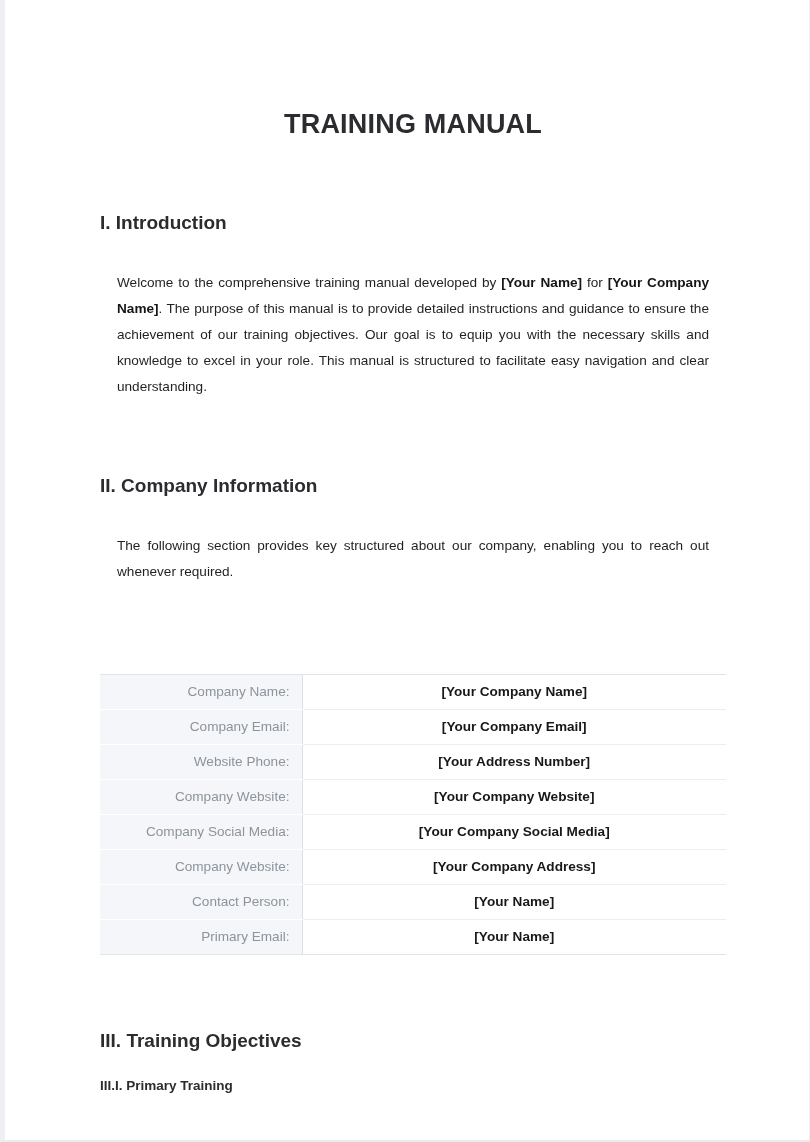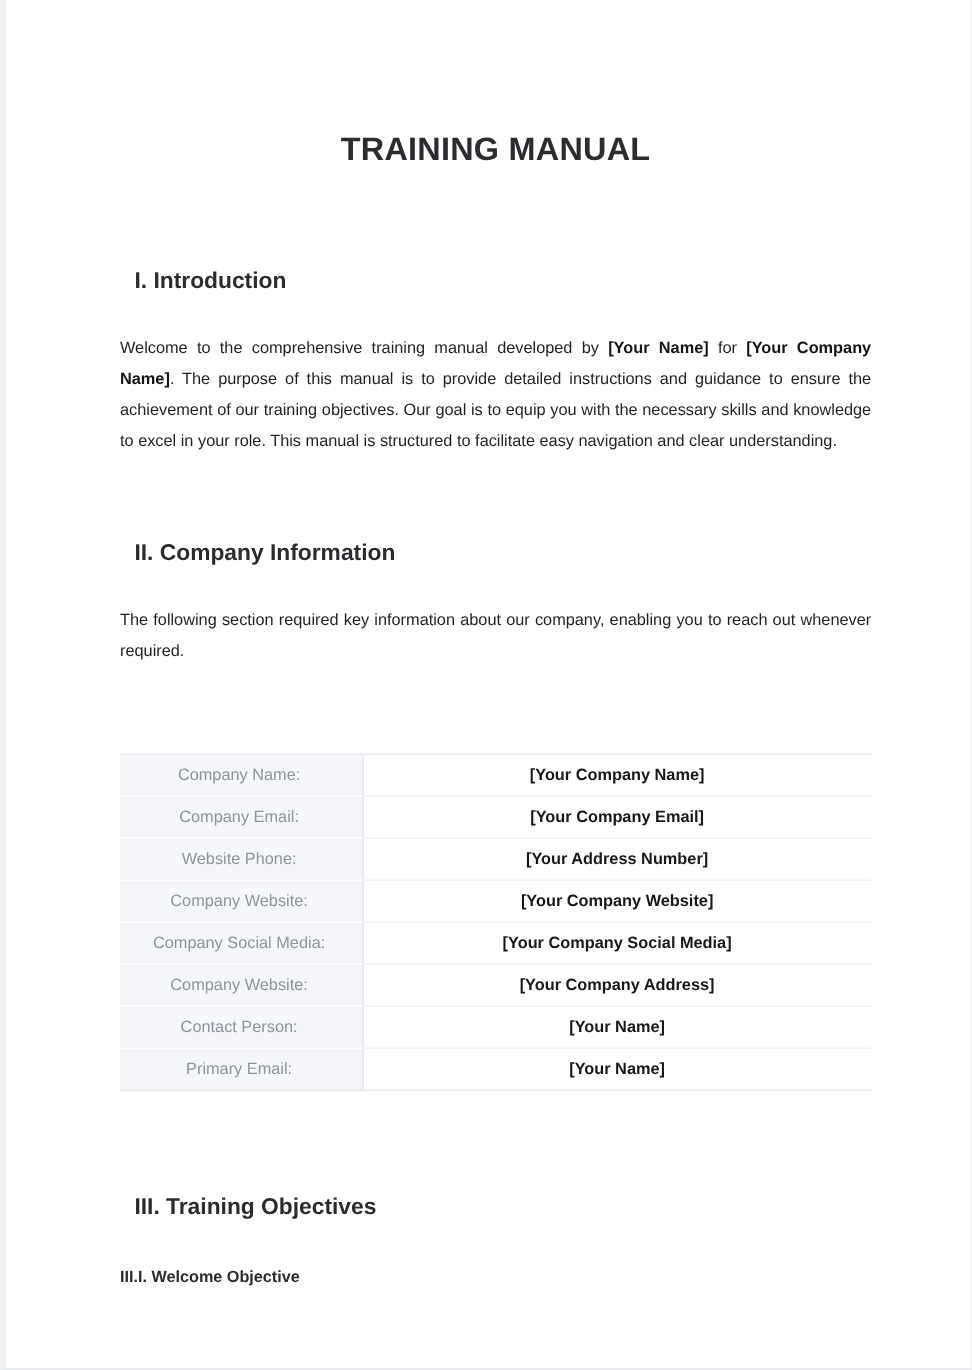--- a/index.html
+++ b/index.html
@@ -39,37 +39,37 @@
     padding-top: 108px;
     text-align: center;
     font-size: 27px;
     font-weight: bold;
     letter-spacing: 0.2px;
     color: #2b2c2f;
     line-height: 1.2;
   }
 
   .section-heading {
-    margin: 12px;
+    margin: 0;
     font-size: 19px;
     font-weight: bold;
     color: #2b2c2f;
     line-height: 1.3;
   }
 
   .sub-heading {
     margin: 0;
     font-size: 13.5px;
     font-weight: bold;
     color: #2b2c2f;
     line-height: 1.3;
   }
 
   .body-text {
-    margin: 0;
+    margin: 17px;
     font-size: 13.6px;
     line-height: 26px;
     color: #1f2022;
     text-align: justify;
     text-justify: inter-word;
   }
   .body-text b { font-weight: bold; color: #141517; }
 
   .sp-h1-gap   { height: 71px; }
   .sp-heading  { height: 17px; }
@@ -92,21 +92,21 @@
     vertical-align: middle;
     font-size: 13.6px;
   }
   table.info-table td.label {
     width: 202px;
     background: #f4f6f9;
     color: #8d949c;
     font-weight: normal;
     border-bottom: 1px solid #ffffff;
     border-right: 1px solid #dcdfe3;
-    text-align: center;
+    text-align: right;
     padding-left: 9px;
   }
   table.info-table tr:last-child td.label {
     border-bottom: none;
   }
   table.info-table td.value {
     background: #ffffff;
     color: #17181a;
     font-weight: bold;
     text-align: center;
@@ -131,21 +131,21 @@
     <div class="sp-heading"></div>
 
     <p class="body-text"><span>Welcome to the comprehensive training manual developed by </span><b>[Your Name]</b><span> for </span><b>[Your Company Name]</b><span>. The purpose of this manual is to provide detailed instructions and guidance to ensure the achievement of our training objectives. Our goal is to equip you with the necessary skills and knowledge to excel in your role. This manual is structured to facilitate easy navigation and clear understanding.</span></p>
 
     <div class="sp-sec2"></div>
 
     <h2 class="section-heading">II. Company Information</h2>
 
     <div class="sp-heading"></div>
 
-    <p class="body-text">The following section required key information about our company, enabling you to reach out whenever required.</p>
+    <p class="body-text">The following section provides key structured about our company, enabling you to reach out whenever required.</p>
 
     <div class="sp-table"></div>
 
     <table class="info-table">
       <tbody>
         <tr>
           <td class="label">Company Name:</td>
           <td class="value">[Your Company Name]</td>
         </tr>
         <tr>
@@ -178,16 +178,16 @@
         </tr>
       </tbody>
     </table>
 
     <div class="sp-sec3"></div>
 
     <h2 class="section-heading">III. Training Objectives</h2>
 
     <div class="sp-sub"></div>
 
-    <h3 class="sub-heading">III.I. Welcome Objective</h3>
+    <h3 class="sub-heading">III.I. Primary Training</h3>
 
   </div>
 </div>
 
 </body></html>

